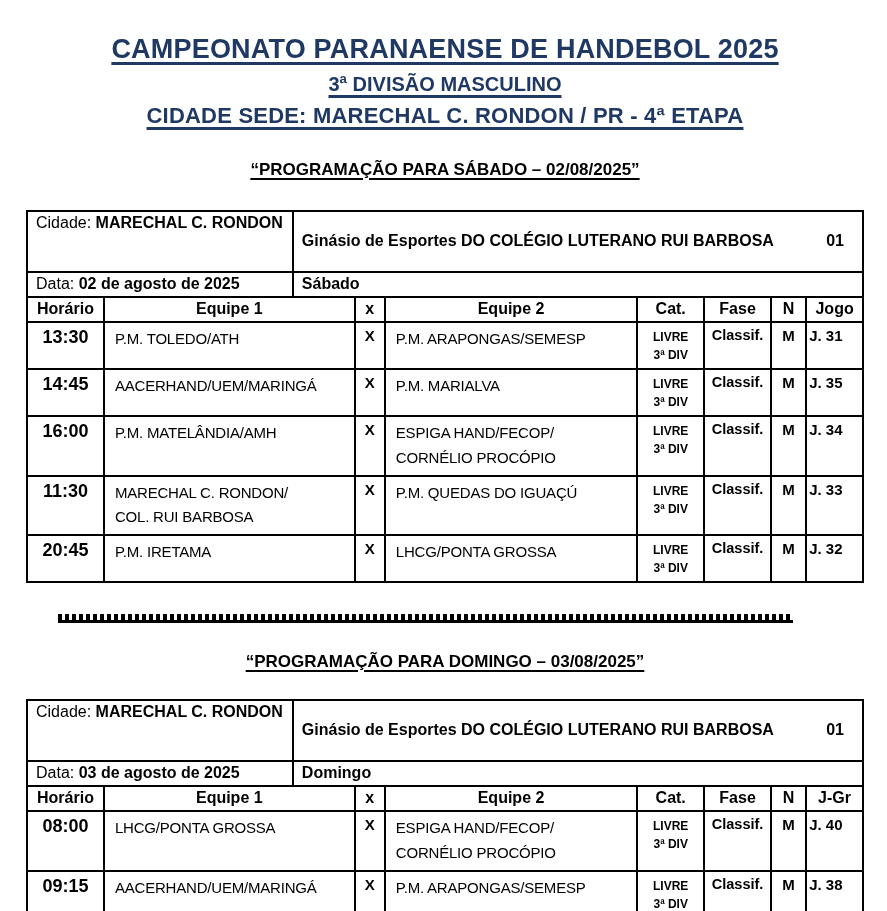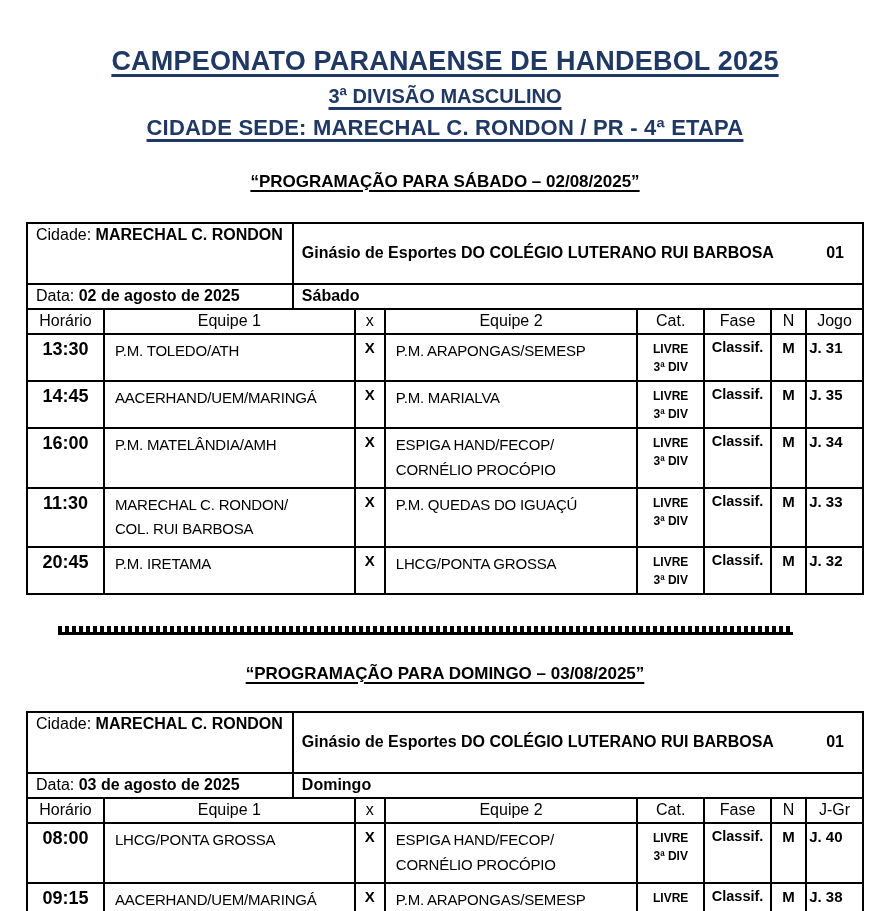--- a/index.html
+++ b/index.html
@@ -6,21 +6,21 @@
   body{
     width:887px;height:911px;
     background:#ffffff;
     font-family:"Liberation Sans",sans-serif;
     color:#000;
     overflow:hidden;
   }
   .content{width:838px;margin:0 auto 0 26px;}
 
   
-  .doc-header{text-align:center;margin-top:46px;}
+  .doc-header{text-align:center;margin-top:34px;}
   .doc-title{
     font-size:27px;font-weight:bold;letter-spacing:.2px;
     color:var(--heading,#1f3864);
     text-decoration:underline;text-decoration-thickness:3px;text-underline-offset:4px;
     margin:0 0 8px 0;
   }
   .doc-subtitle{
     font-size:20px;font-weight:bold;color:var(--heading,#1f3864);
     text-decoration:underline;text-decoration-thickness:2.5px;text-underline-offset:4px;
     margin:0 0 7px 0;
@@ -47,21 +47,21 @@
   td,th{border:2px solid #000;vertical-align:top;white-space:pre-line;overflow:hidden;}
 
   .info-table td{font-size:16px;padding:2px 8px 3px 8px;}
   .info-table .lbl{font-weight:normal;}
   .info-table .val{font-weight:bold;}
   .venue-flex{display:flex;justify-content:space-between;align-items:center;font-weight:bold;gap:16px;}
   .venue-num{padding-right:10px;font-weight:bold;}
 
   .main-table{margin-top:-2px;}
   .main-table th{
-    font-size:16px;font-weight:normal;text-align:center;padding:2px 4px 3px 4px;white-space:nowrap;
+    font-size:16px;font-weight:bold;text-align:center;padding:2px 4px 3px 4px;white-space:nowrap;
   }
   .c-time{font-weight:bold;text-align:center;font-size:18px;padding:4px 2px 4px 2px;}
   .c-team{font-weight:normal;text-align:left;font-size:15px;line-height:1.65;padding:4px 4px 4px 10px;letter-spacing:-.2px;}
   .c-x{font-weight:bold;text-align:center;font-size:15px;padding:4px 2px;}
   .c-cat{font-weight:bold;text-align:center;font-size:12px;line-height:1.5;padding:5px 2px 4px 2px;}
   .c-fase{font-weight:bold;text-align:center;font-size:14.5px;padding:4px 2px;}
   .c-n{font-weight:bold;text-align:center;font-size:15px;padding:4px 2px;}
   .c-game{font-weight:bold;font-size:15px;padding:4px 2px;}
 
   

